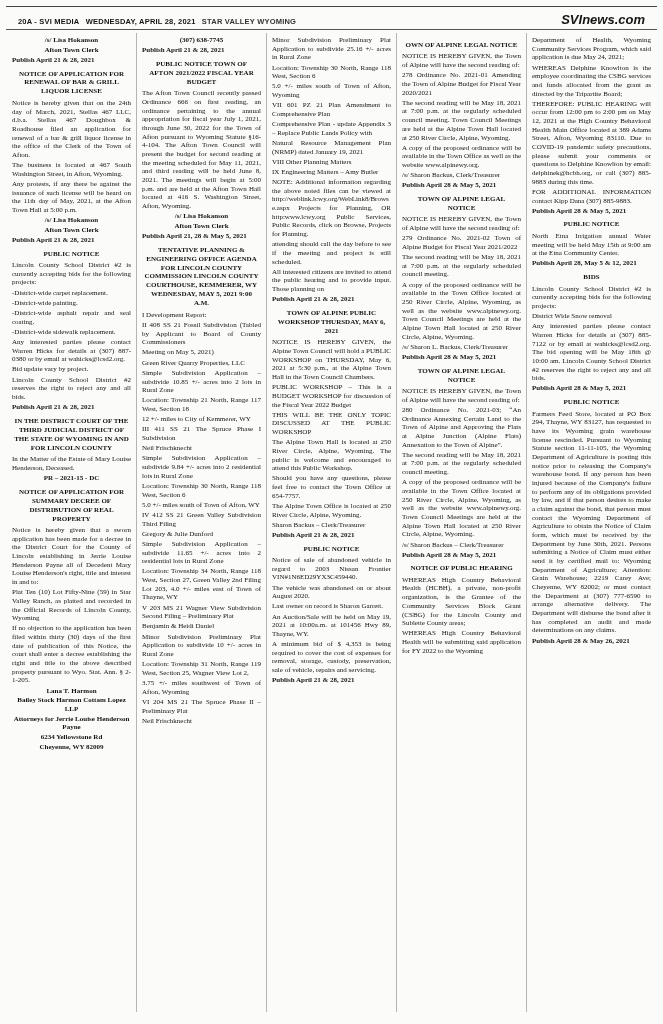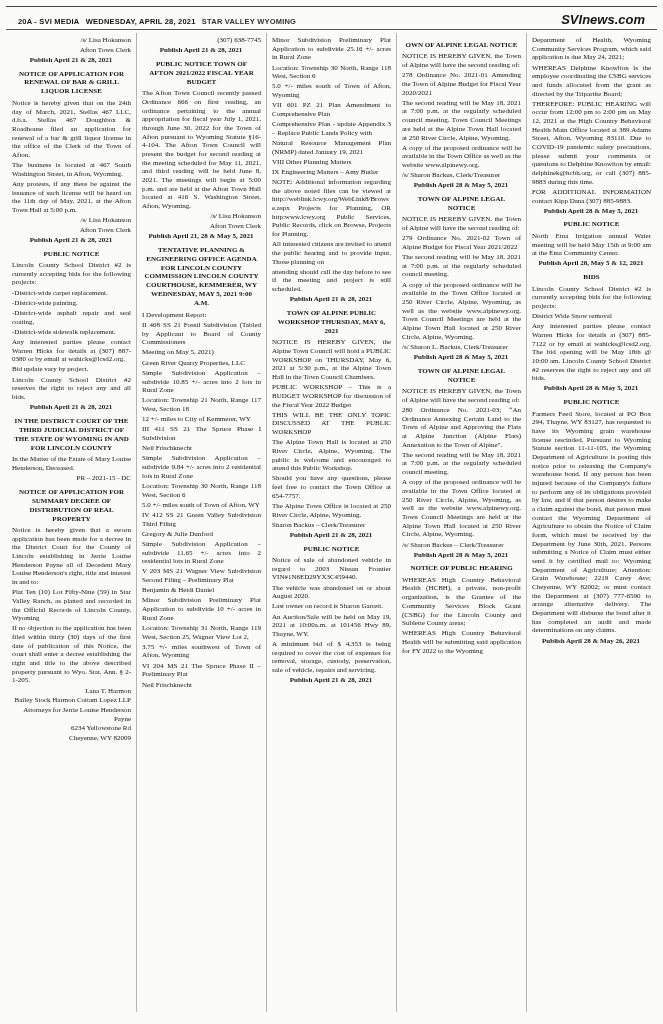--- a/index.html
+++ b/index.html
@@ -50,23 +50,23 @@
   .notice-heading {
     font-weight: 700; text-align: center;
     margin: 5px 2px 2.5px 2px;
     line-height: 1.28;
   }
   .notice-para {
     text-align: justify;
     overflow-wrap: anywhere;
     margin-bottom: 1.5px;
   }
-  .sig-line { text-align: right; margin-bottom: 1px; }
+  .sig-line { text-align: center; margin-bottom: 1px; font-weight: bold; }
   .publish-line {
-    font-weight: 700; text-align: center;
+    font-weight: 700; text-align: left;
     margin: 1.5px 1px 3px 0;
   }
 </style>
 </head>
 <body>
 
 <div class="page">
   <header class="masthead">
     <div class="m-left">
       <span class="m-label">20A - SVI MEDIA</span>
@@ -128,40 +128,41 @@
         <div class="notice-para">Location: Township 21 North, Range 117 West, Section 18</div>
         <div class="notice-para">12 +/- miles to City of Kemmerer, WY</div>
         <div class="notice-para">III 411 SS 21 The Spruce Phase I Subdivision</div>
         <div class="notice-para">Neil Frischknecht</div>
         <div class="notice-para">Simple Subdivision Application – subdivide 9.84 +/- acres into 2 residential lots in Rural Zone</div>
         <div class="notice-para">Location: Township 30 North, Range 118 West, Section 6</div>
         <div class="notice-para">5.0 +/- miles south of Town of Afton, WY</div>
         <div class="notice-para">IV 412 SS 21 Green Valley Subdivision Third Filing</div>
         <div class="notice-para">Gregory &amp; Julie Dunford</div>
         <div class="notice-para">Simple Subdivision Application – subdivide 11.65 +/- acres into 2 residential lots in Rural Zone</div>
+        <div class="notice-para">Location: Township 34 North, Range 118 West, Section 27, Green Valley 2nd Filing Lot 203, 4.0 +/- miles east of Town of Thayne, WY</div>
         <div class="notice-para">V 203 MS 21 Wagner View Subdivision Second Filing – Preliminary Plat</div>
         <div class="notice-para">Benjamin &amp; Heidi Daniel</div>
         <div class="notice-para">Minor Subdivision Preliminary Plat Application to subdivide 10 +/- acres in Rural Zone</div>
         <div class="notice-para">Location: Township 31 North, Range 119 West, Section 25, Wagner View Lot 2,</div>
         <div class="notice-para">3.75 +/- miles southwest of Town of Afton, Wyoming</div>
         <div class="notice-para">VI 204 MS 21 The Spruce Phase II – Preliminary Plat</div>
         <div class="notice-para">Neil Frischknecht</div>
       </div>
       <div class="column">
         <div class="notice-para">Minor Subdivision Preliminary Plat Application to subdivide 25.16 +/- acres in Rural Zone</div>
         <div class="notice-para">Location: Township 30 North, Range 118 West, Section 6</div>
         <div class="notice-para">5.0 +/- miles south of Town of Afton, Wyoming</div>
         <div class="notice-para">VII 601 PZ 21 Plan Amendment to Comprehensive Plan</div>
         <div class="notice-para">Comprehensive Plan - update Appendix 3 – Replace Public Lands Policy with</div>
         <div class="notice-para">Natural Resource Management Plan (NRMP) dated January 19, 2021</div>
         <div class="notice-para">VIII Other Planning Matters</div>
         <div class="notice-para">IX Engineering Matters – Amy Butler</div>
         <div class="notice-para">NOTE: Additional information regarding the above noted files can be viewed at http://weblink.lcwy.org/WebLink8/Browse.aspx Projects for Planning, OR http:www.lcwy.org Public Services, Public Records, click on Browse, Projects for Planning.</div>
+        <div class="notice-para">attending should call the day before to see if the meeting and project is still scheduled.</div>
         <div class="notice-para">All interested citizens are invited to attend the public hearing and to provide input. Those planning on</div>
-        <div class="notice-para">attending should call the day before to see if the meeting and project is still scheduled.</div>
         <div class="publish-line">Publish April 21 &amp; 28, 2021</div>
         <div class="notice-heading">TOWN OF ALPINE PUBLIC WORKSHOP THURSDAY, MAY 6, 2021</div>
         <div class="notice-para">NOTICE IS HEREBY GIVEN, the Alpine Town Council will hold a PUBLIC WORKSHOP on THURSDAY, May 6, 2021 at 5:30 p.m., at the Alpine Town Hall in the Town Council Chambers.</div>
         <div class="notice-para">PUBLIC WORKSHOP – This is a BUDGET WORKSHOP for discussion of the Fiscal Year 2022 Budget</div>
         <div class="notice-para">THIS WILL BE THE ONLY TOPIC DISCUSSED AT THE PUBLIC WORKSHOP</div>
         <div class="notice-para">The Alpine Town Hall is located at 250 River Circle, Alpine, Wyoming. The public is welcome and encouraged to attend this Public Workshop.</div>
         <div class="notice-para">Should you have any questions, please feel free to contact the Town Office at 654-7757.</div>
         <div class="notice-para">The Alpine Town Office is located at 250 River Circle, Alpine, Wyoming.</div>
         <div class="notice-para">Sharon Backus – Clerk/Treasurer</div>
         <div class="publish-line">Publish April 21 &amp; 28, 2021</div>

